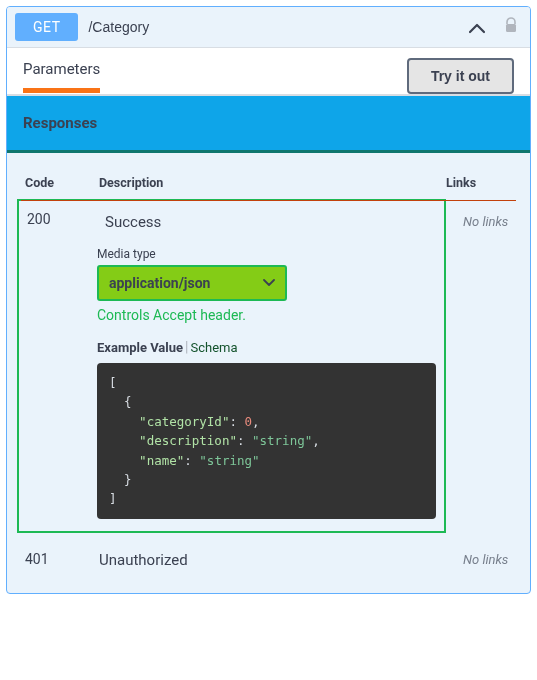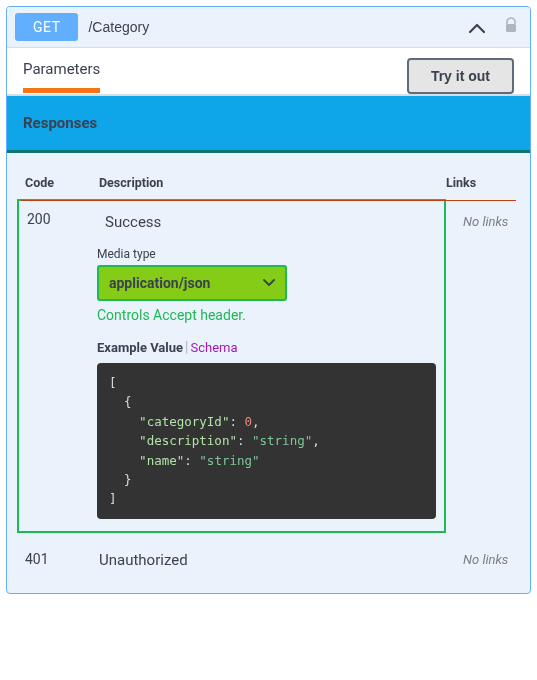--- a/index.html
+++ b/index.html
@@ -152,21 +152,21 @@
     margin-bottom: 16px;
   }
   .tabs {
     display: flex;
     align-items: center;
     gap: 2px;
     margin-bottom: 8px;
   }
   .tab-active { font-weight: 700; font-size: 13px; }
   .tab-sep { color: #b0b5bd; }
-  .tab-inactive { color: #a21caf; font-size: 13px; cursor: pointer; }
+  .tab-inactive { color: #14532d; font-size: 13px; cursor: pointer; }
   .codeblock {
     background: #333333;
     color: #d8dde3;
     font-family: Menlo, Consolas, monospace;
     font-size: 12.5px;
     line-height: 1.55;
     padding: 10px 12px;
     border-radius: 4px;
     white-space: pre;
     overflow-x: auto;

